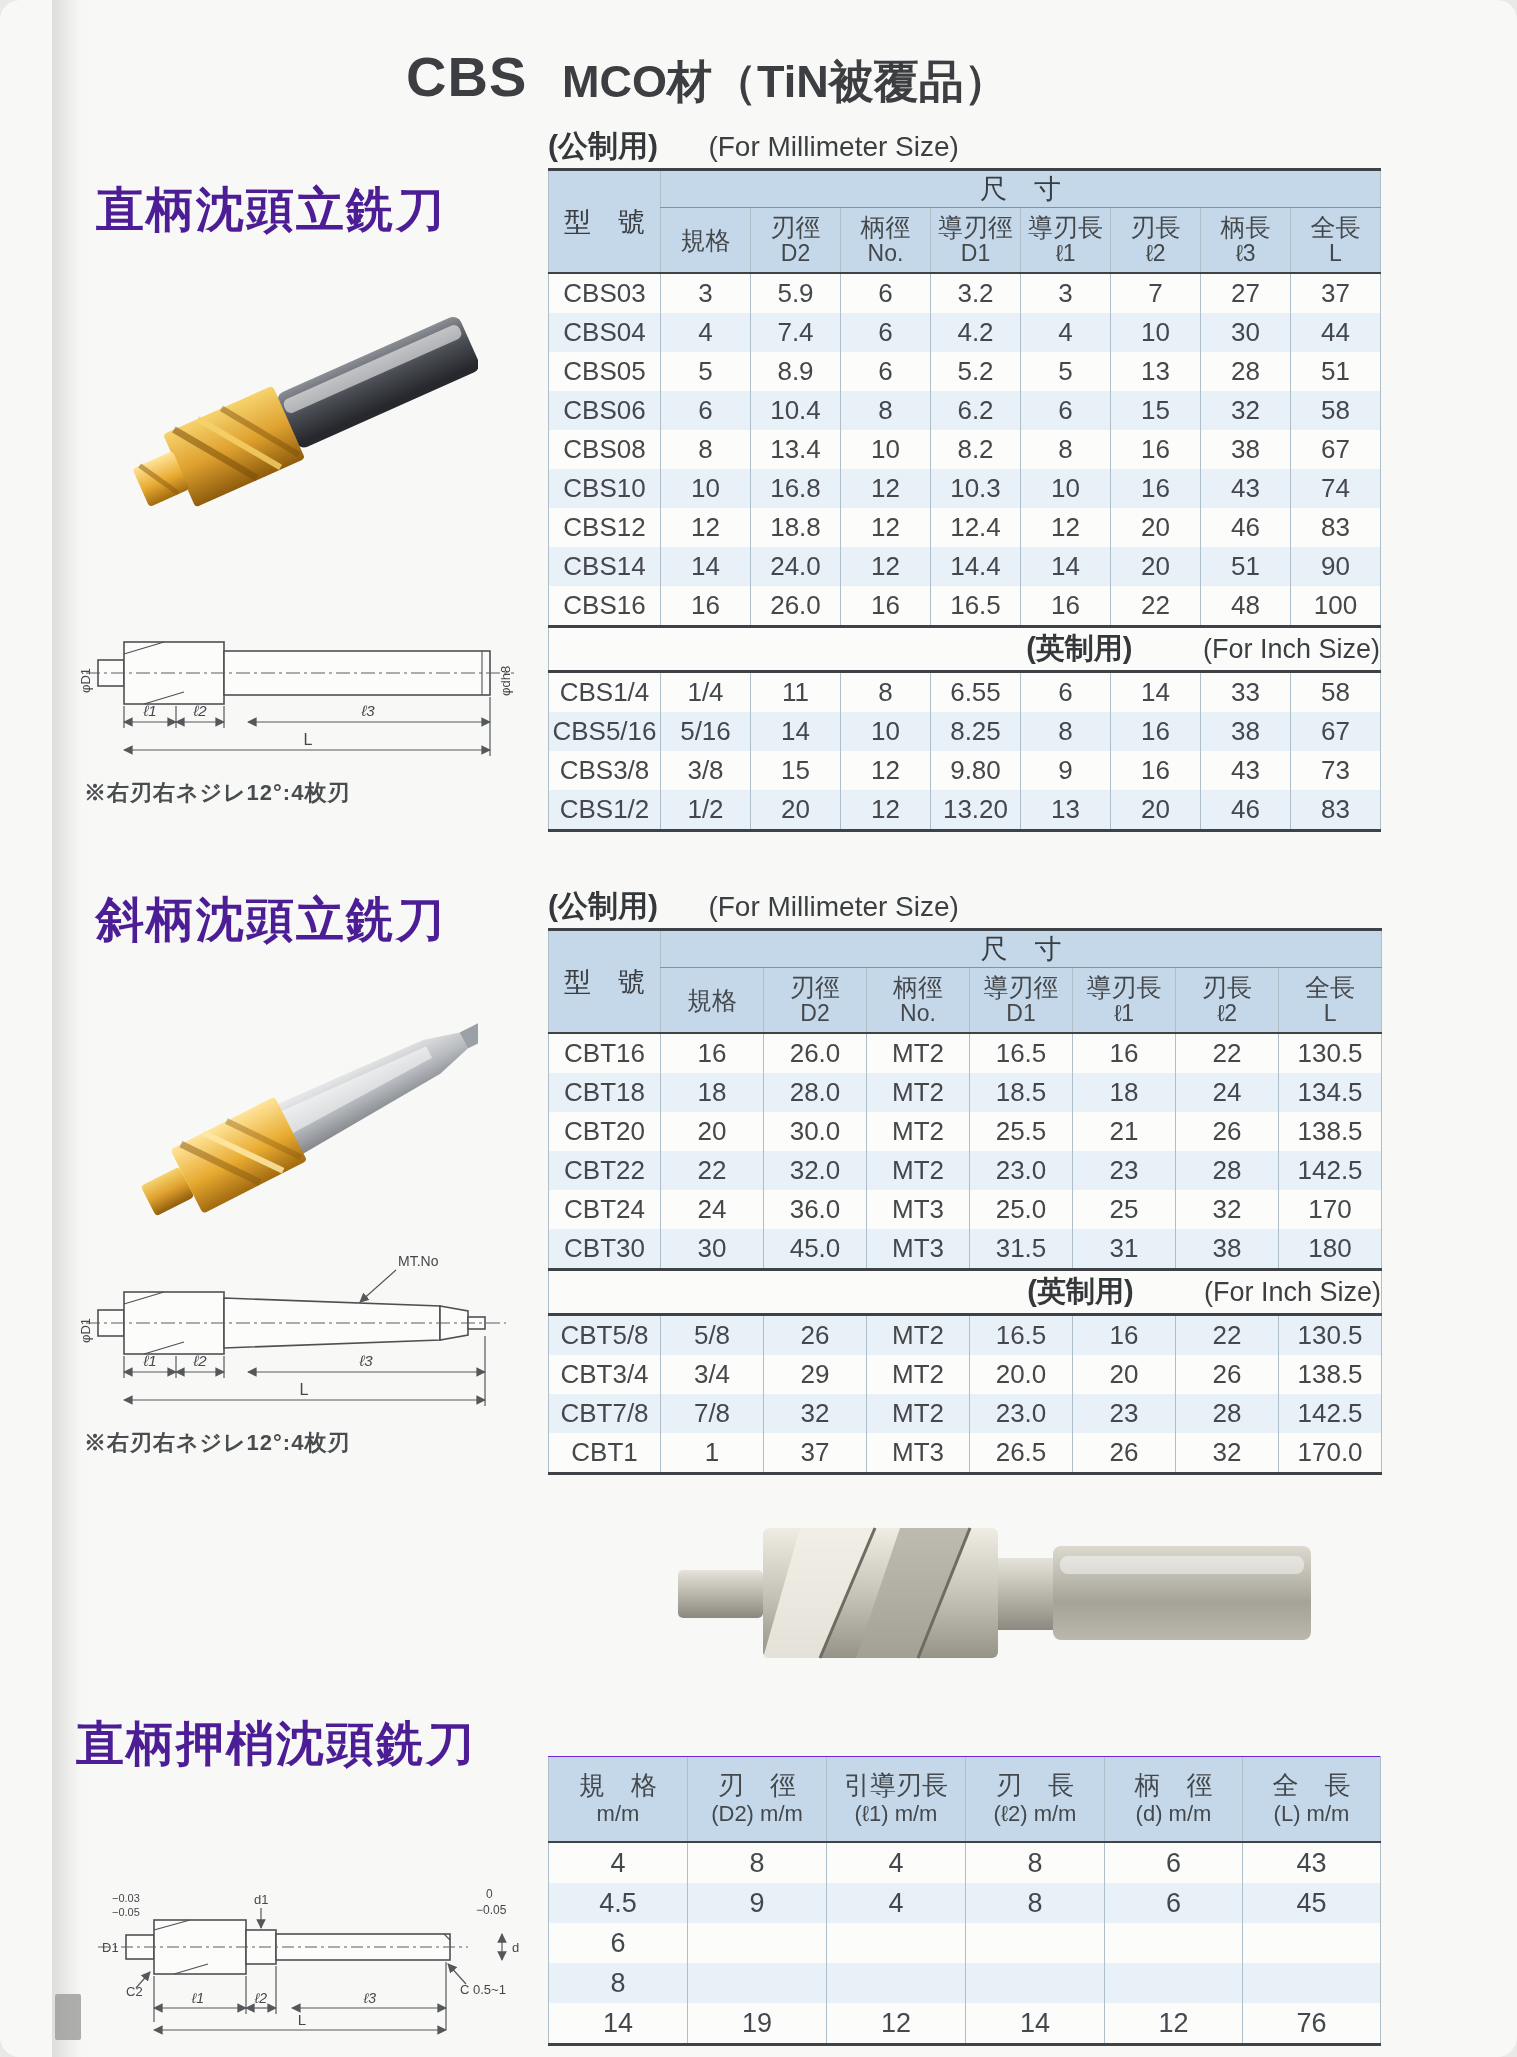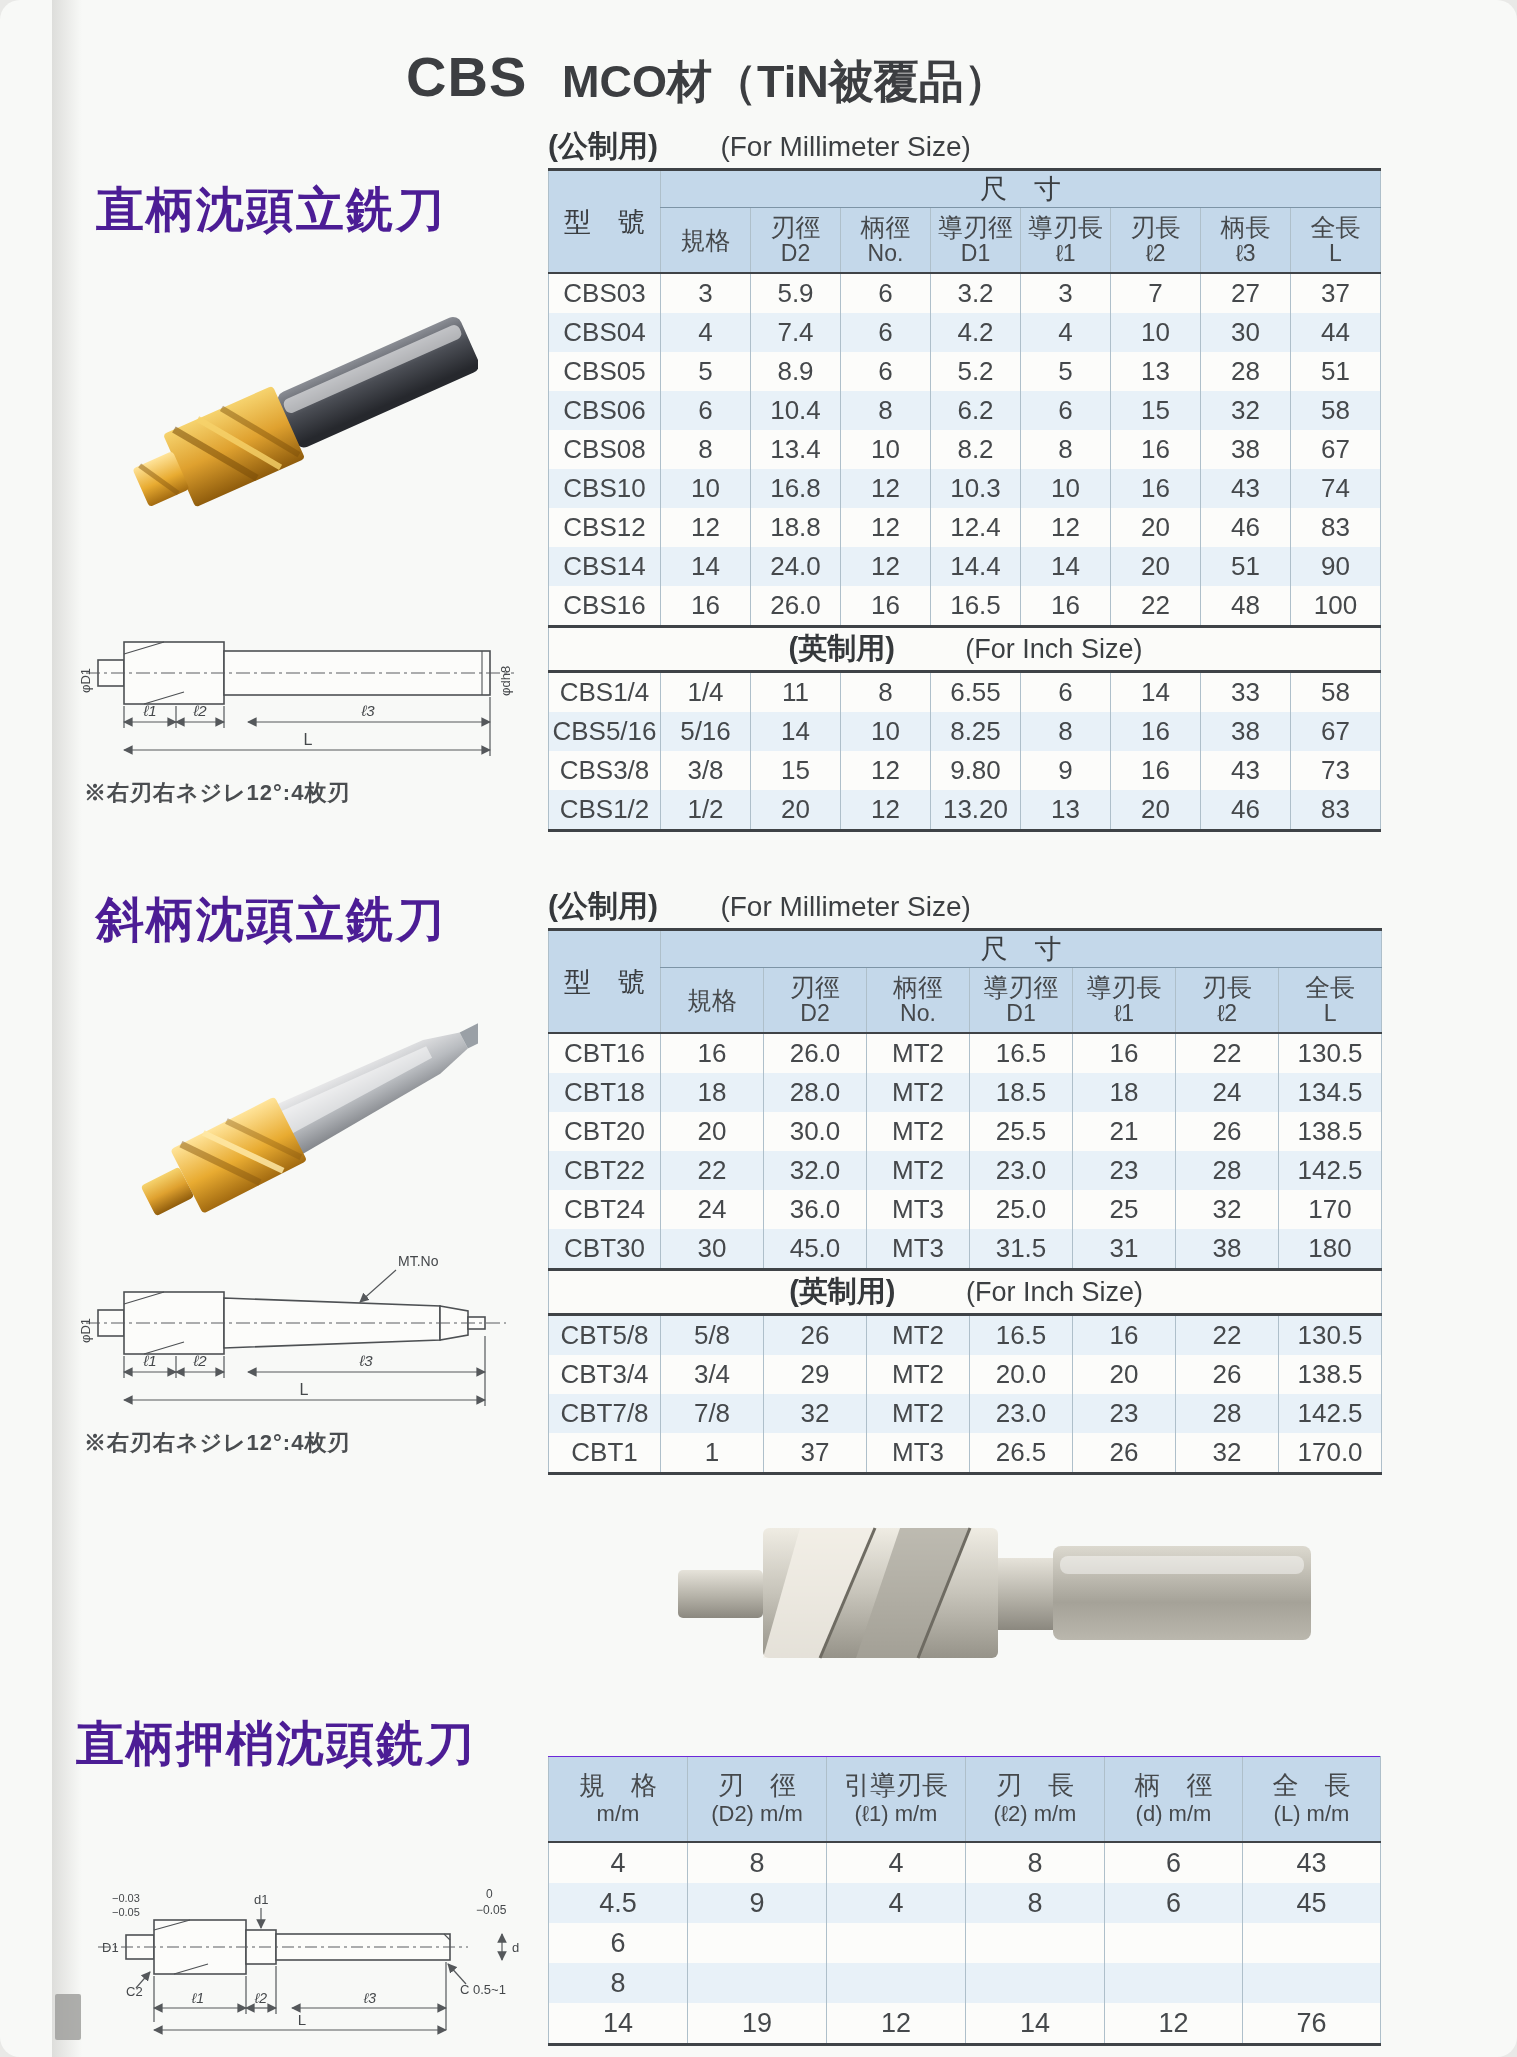--- a/index.html
+++ b/index.html
@@ -9,40 +9,40 @@
   
   .scan-left{left:52px;top:0;width:30px;height:100%;
     background:linear-gradient(to right,#cfcfcc,rgba(244,244,242,0));opacity:.65;}
   .scan-notch{left:55px;top:1994px;width:26px;height:46px;background:#9b9b98;opacity:.8;border-radius:2px;}
   
   .title-code{left:406px;top:44px;font-size:56px;font-weight:700;letter-spacing:1px;color:#3c3e41;}
   .title-mat{left:562px;top:52px;font-size:45px;font-weight:700;color:#3c3e41;}
   .blue-label{font-size:48px;font-weight:700;color:#4c1d95;letter-spacing:2px;white-space:nowrap;}
   .slabel{white-space:nowrap;}
   .slabel .b{font-weight:700;font-size:30px;color:#35383b;}
-  .slabel .en{font-size:28px;color:#3c3f42;margin-left:58px;}
+  .slabel .en{font-size:28px;color:#3c3f42;margin-left:46px;}
   .dnote{font-size:22px;color:#4a4d50;letter-spacing:1px;font-weight:bold;}
   
   table.ctable{border-collapse:collapse;table-layout:fixed;background:#fcfcfa;}
   .ctable th,.ctable td{border-left:1px solid #aebfca;padding:0;text-align:center;
      font-weight:400;color:#45484b;overflow:hidden;}
   .ctable tr>*:last-child{border-right:1px solid #aebfca;}
   .ctable thead th{background:#c4d8ea;}
   .ctable tr.grp th{border-top:3px solid #3f4347;height:36px;font-size:27px;color:#3a3d40;}
   .ctable th.model-h{font-size:27px;}
   .ctable th.dim-h{border-bottom:1px solid #7d94a6;}
   .ctable tr.cols th{height:64px;font-size:25px;line-height:1.12;vertical-align:middle;}
   .ctable tr.cols .h2{font-size:23px;}
   .ctable tbody.data td{height:39px;font-size:26px;}
   .ctable tbody.data tr:first-child td{border-top:2.5px solid #3f4347;text-align:center;}
   .ctable tbody.last tr:last-child td{border-bottom:3px solid #3f4347;}
   .ctable tbody.ze tr:nth-child(even) td{background:#e8f1f8;}
   .ctable tbody.zo tr:nth-child(odd) td{background:#e8f1f8;}
   .ctable tbody.band td{border-top:3px solid #3f4347;border-bottom:3px solid #3f4347;
-     background:#fbfbf9;text-align:center;height:42px;padding-left:2px;}
+     background:#fbfbf9;text-align:right;height:42px;padding-left:2px;}
   .ctable tbody.band .b{font-weight:700;font-size:29px;color:#35383b;}
   .ctable tbody.band .en{font-size:27px;color:#3c3f42;margin-left:66px;}
   
   #t3 thead th{height:84px;border-top:1px solid #6d28d9;border-bottom:2.5px solid #3f4347;
      font-size:26px;line-height:1.2;vertical-align:middle;}
   #t3 thead .h2{font-size:22px;}
   #t3 tbody td{height:40px;font-size:27px;}
   svg text{font-family:"Liberation Sans",sans-serif;}
 </style>
 </head>

